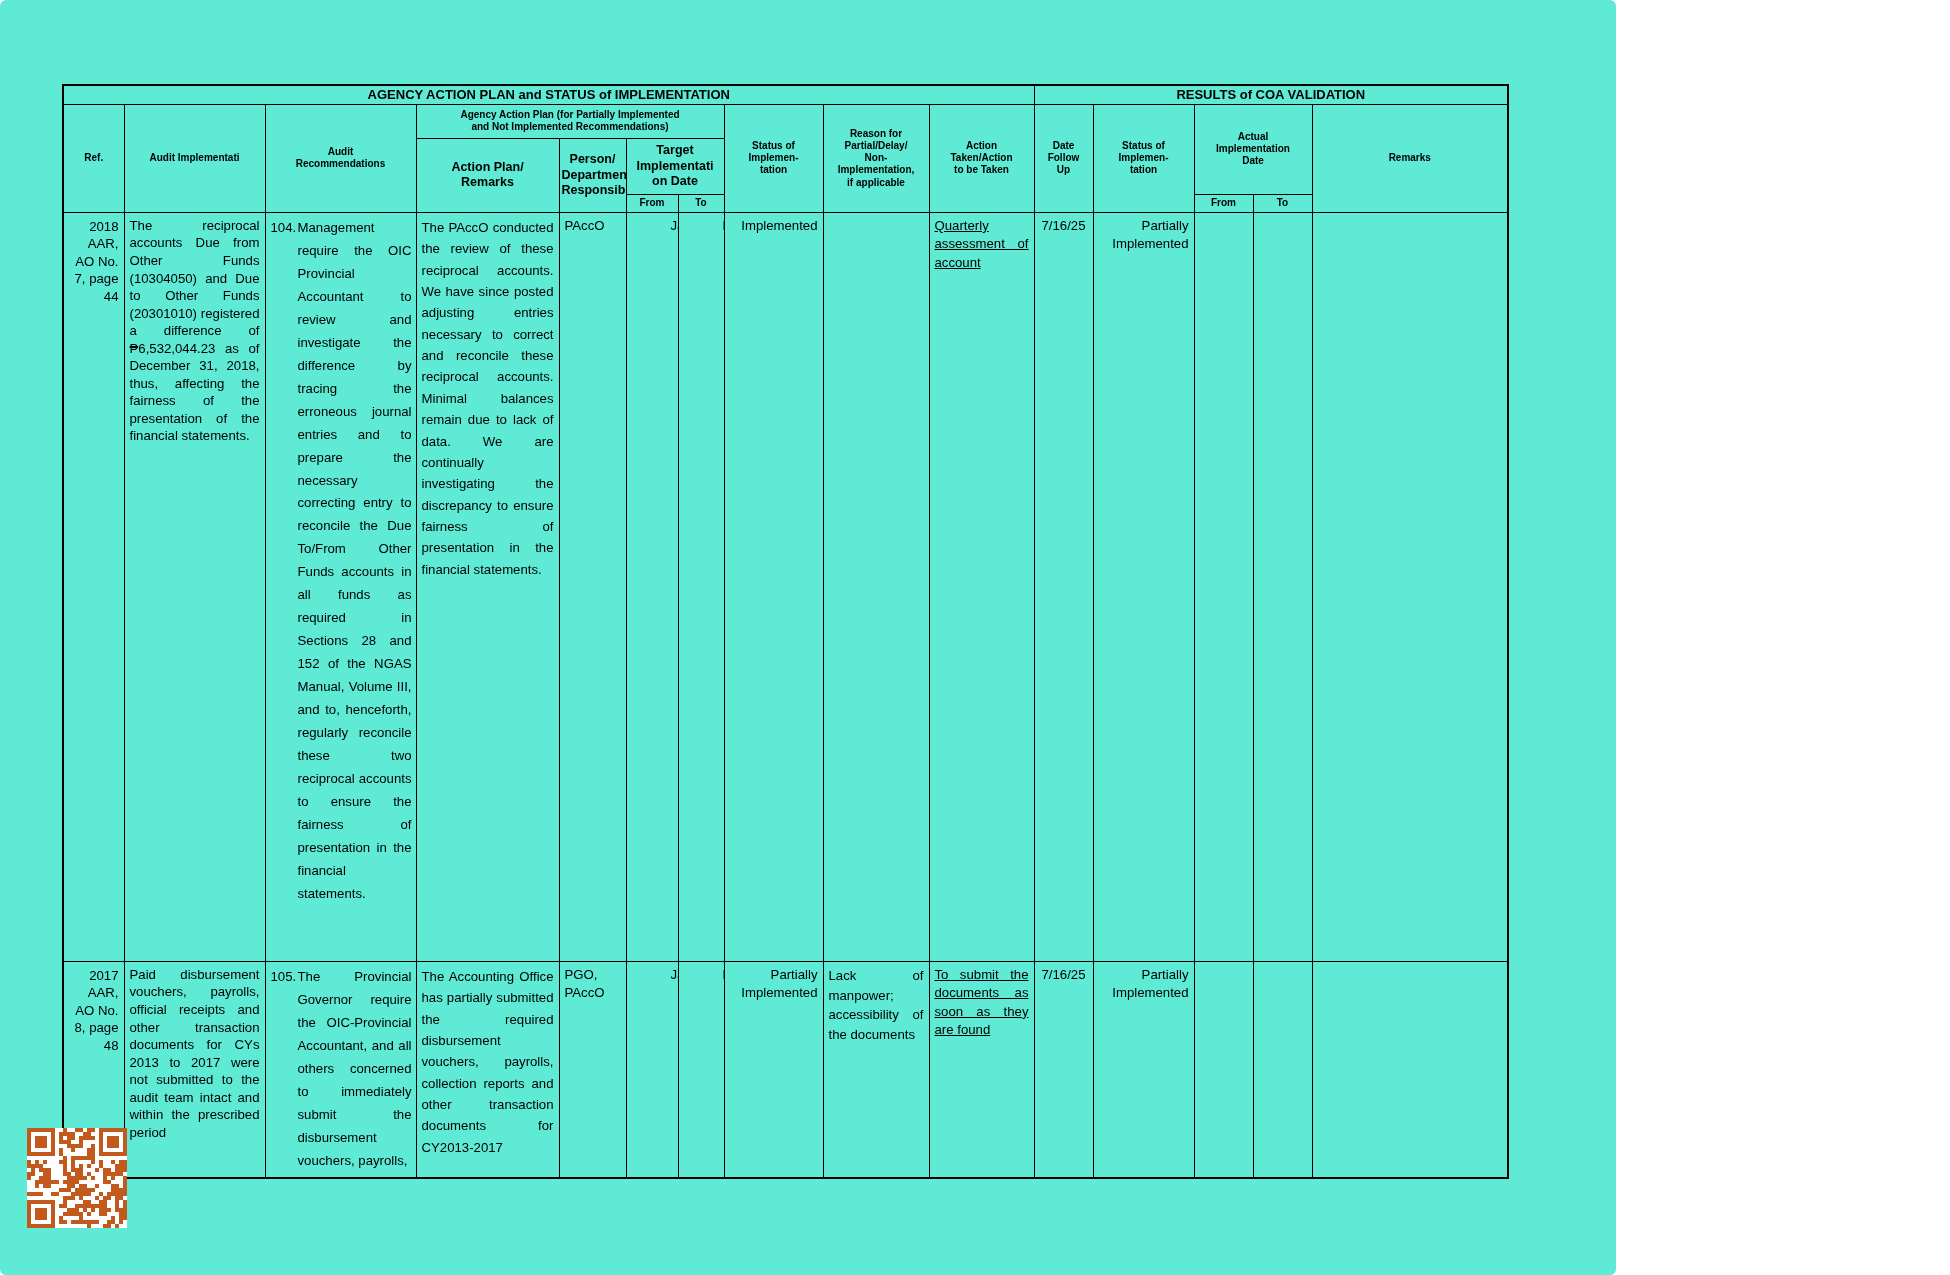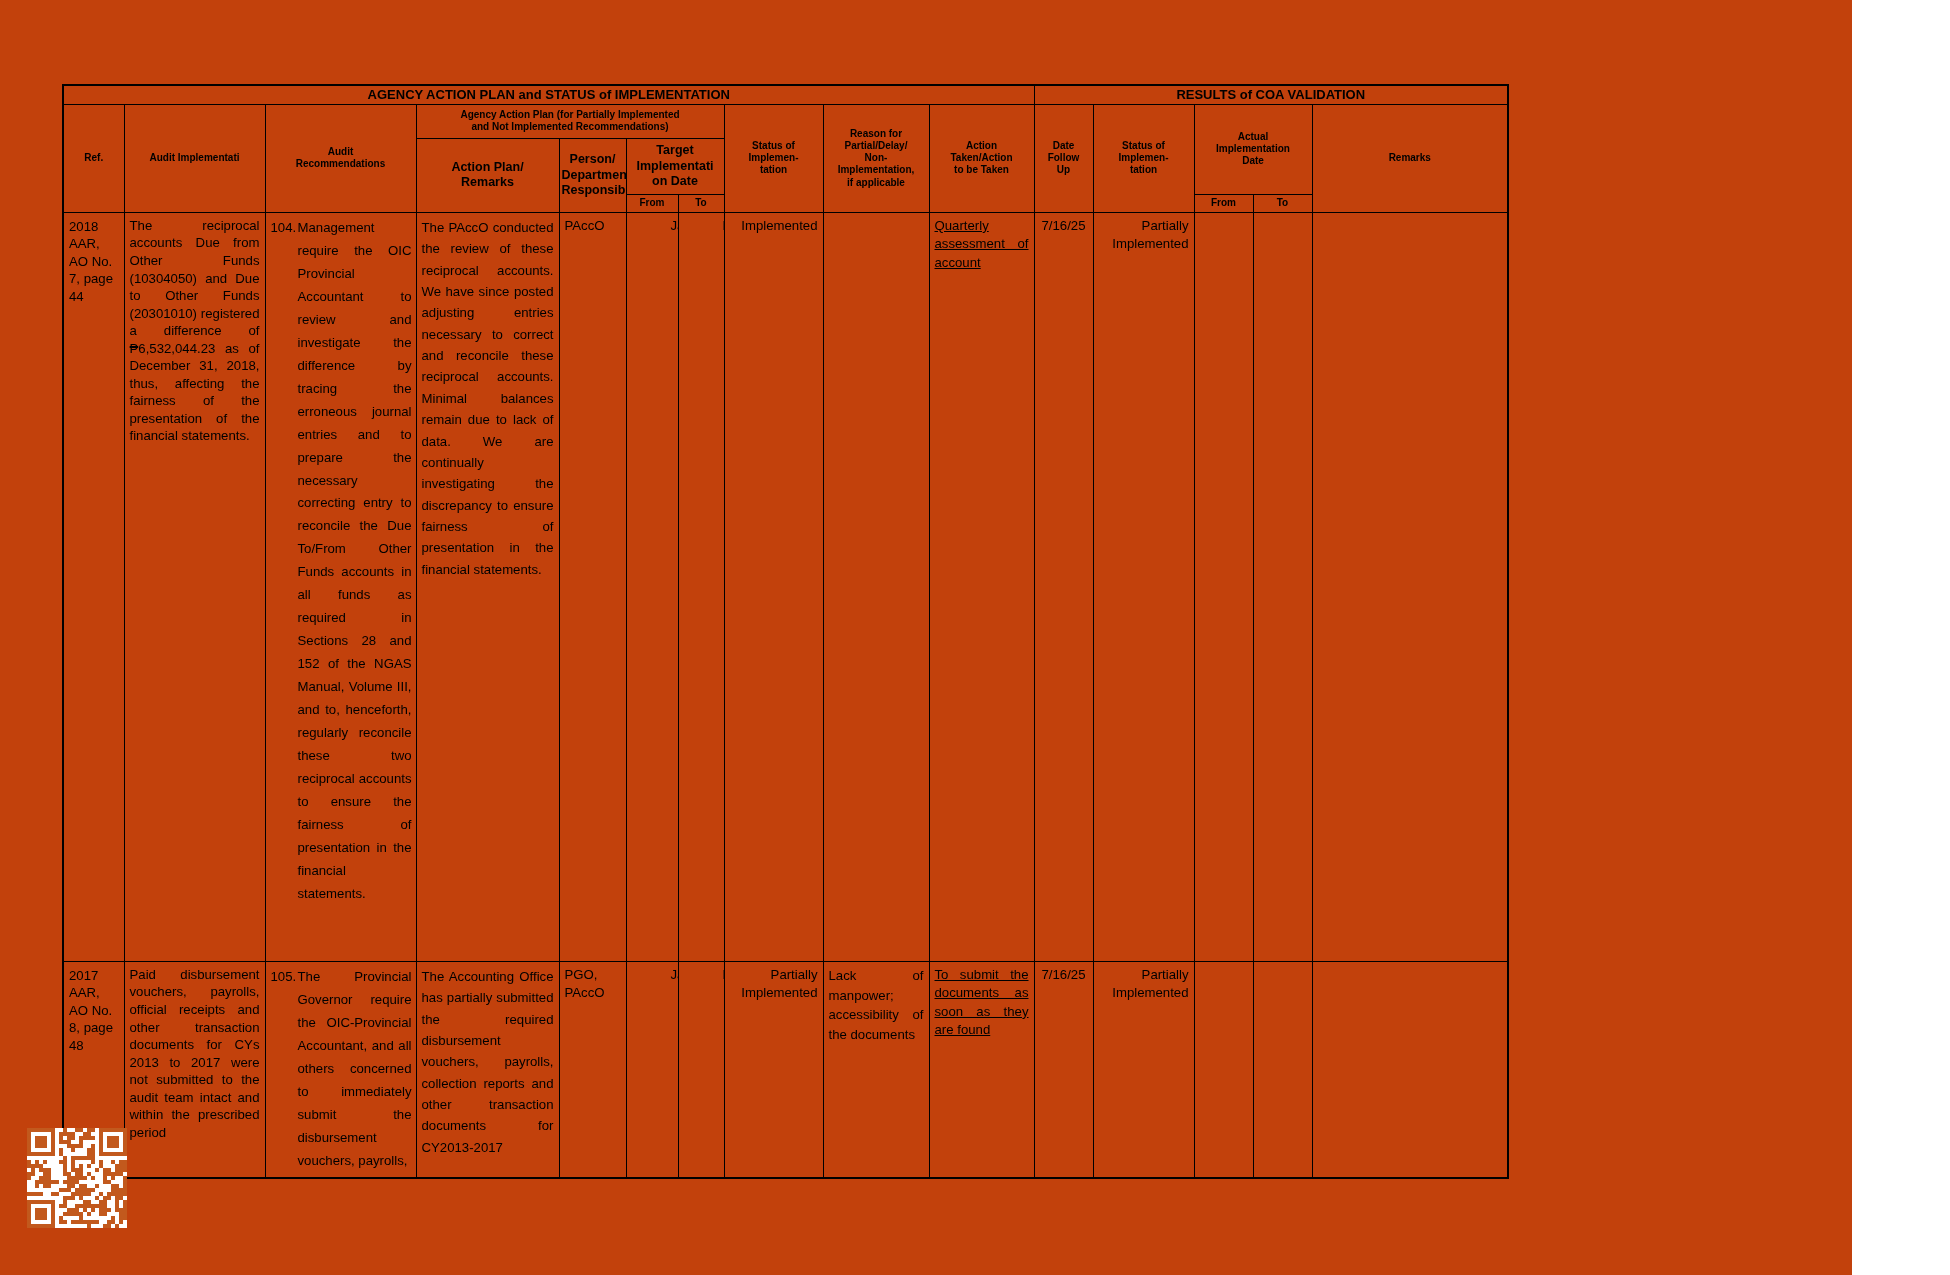--- a/index.html
+++ b/index.html
@@ -1,38 +1,38 @@
 <!DOCTYPE html>
 <html><head>
 <meta charset="utf-8">
 <style>
   * { box-sizing: border-box; margin: 0; padding: 0; }
   html,body { width:1950px; height:1275px; background:#ffffff; }
   body { font-family: "Liberation Sans", "DejaVu Sans", sans-serif; color:#000; }
-  .page { position:relative; width:1852px; height:1275px; background:#c2410c; overflow:hidden; }
+  .page { position:relative; width:1616px; height:1275px; background:#5eead4; overflow:hidden;border-radius:6px; }
 
   table.aap {
     position:absolute; left:62px; top:84px;
     width:1445px; border-collapse:collapse; table-layout:fixed;
     border:2px solid #000;
   }
   table.aap th, table.aap td { border:1px solid #000; overflow:hidden; }
 
   
   th.hd {
     font-weight:bold; text-align:center; vertical-align:middle;
     font-size:10px; line-height:1.22; white-space:pre-line; padding:1px 2px;
   }
   th.banner { font-size:13px; height:18px; }
   th.small-hd { font-size:10px;margin-left:20px; }
   tr.sub-row th { font-size:12.5px; }
 
   
   td.dc { vertical-align:top; font-size:13.2px; padding:4px 5px; }
-  td.c-ref { text-align:left; white-space:pre-line; line-height:1.32; padding-top:5px;margin-top:45px; }
+  td.c-ref { text-align:right; white-space:pre-line; line-height:1.32; padding-top:5px;margin-top:45px; }
   .just { text-align:justify; }
   td.c-obs { line-height:1.33;margin-top:45px; }
   td.c-rec { line-height:1.74; padding-right:4px; }
   td.c-plan { line-height:1.62; }
   td.c-person { line-height:1.35; white-space:pre-line; }
   td.c-mon { text-align:left; line-height:1.3;padding-left:44px; }
   td.c-status { text-align:right; line-height:1.35; white-space:pre-line;margin-top:12px; }
   td.c-reason { line-height:1.5;margin-left:24px; }
   td.c-action { line-height:1.4;text-decoration:underline; }
   td.c-date { text-align:center; line-height:1.3; }

